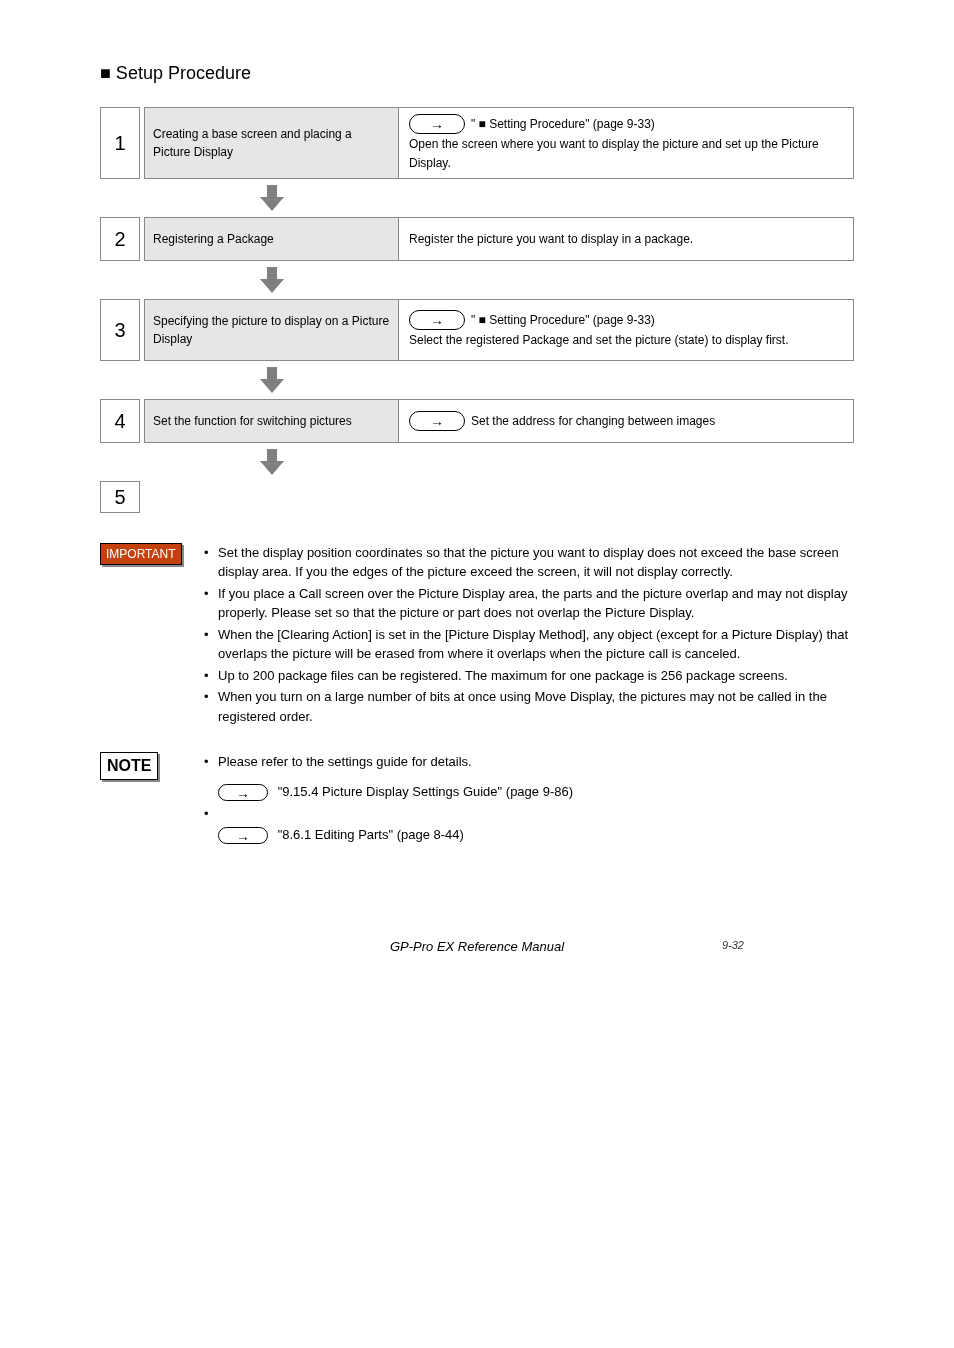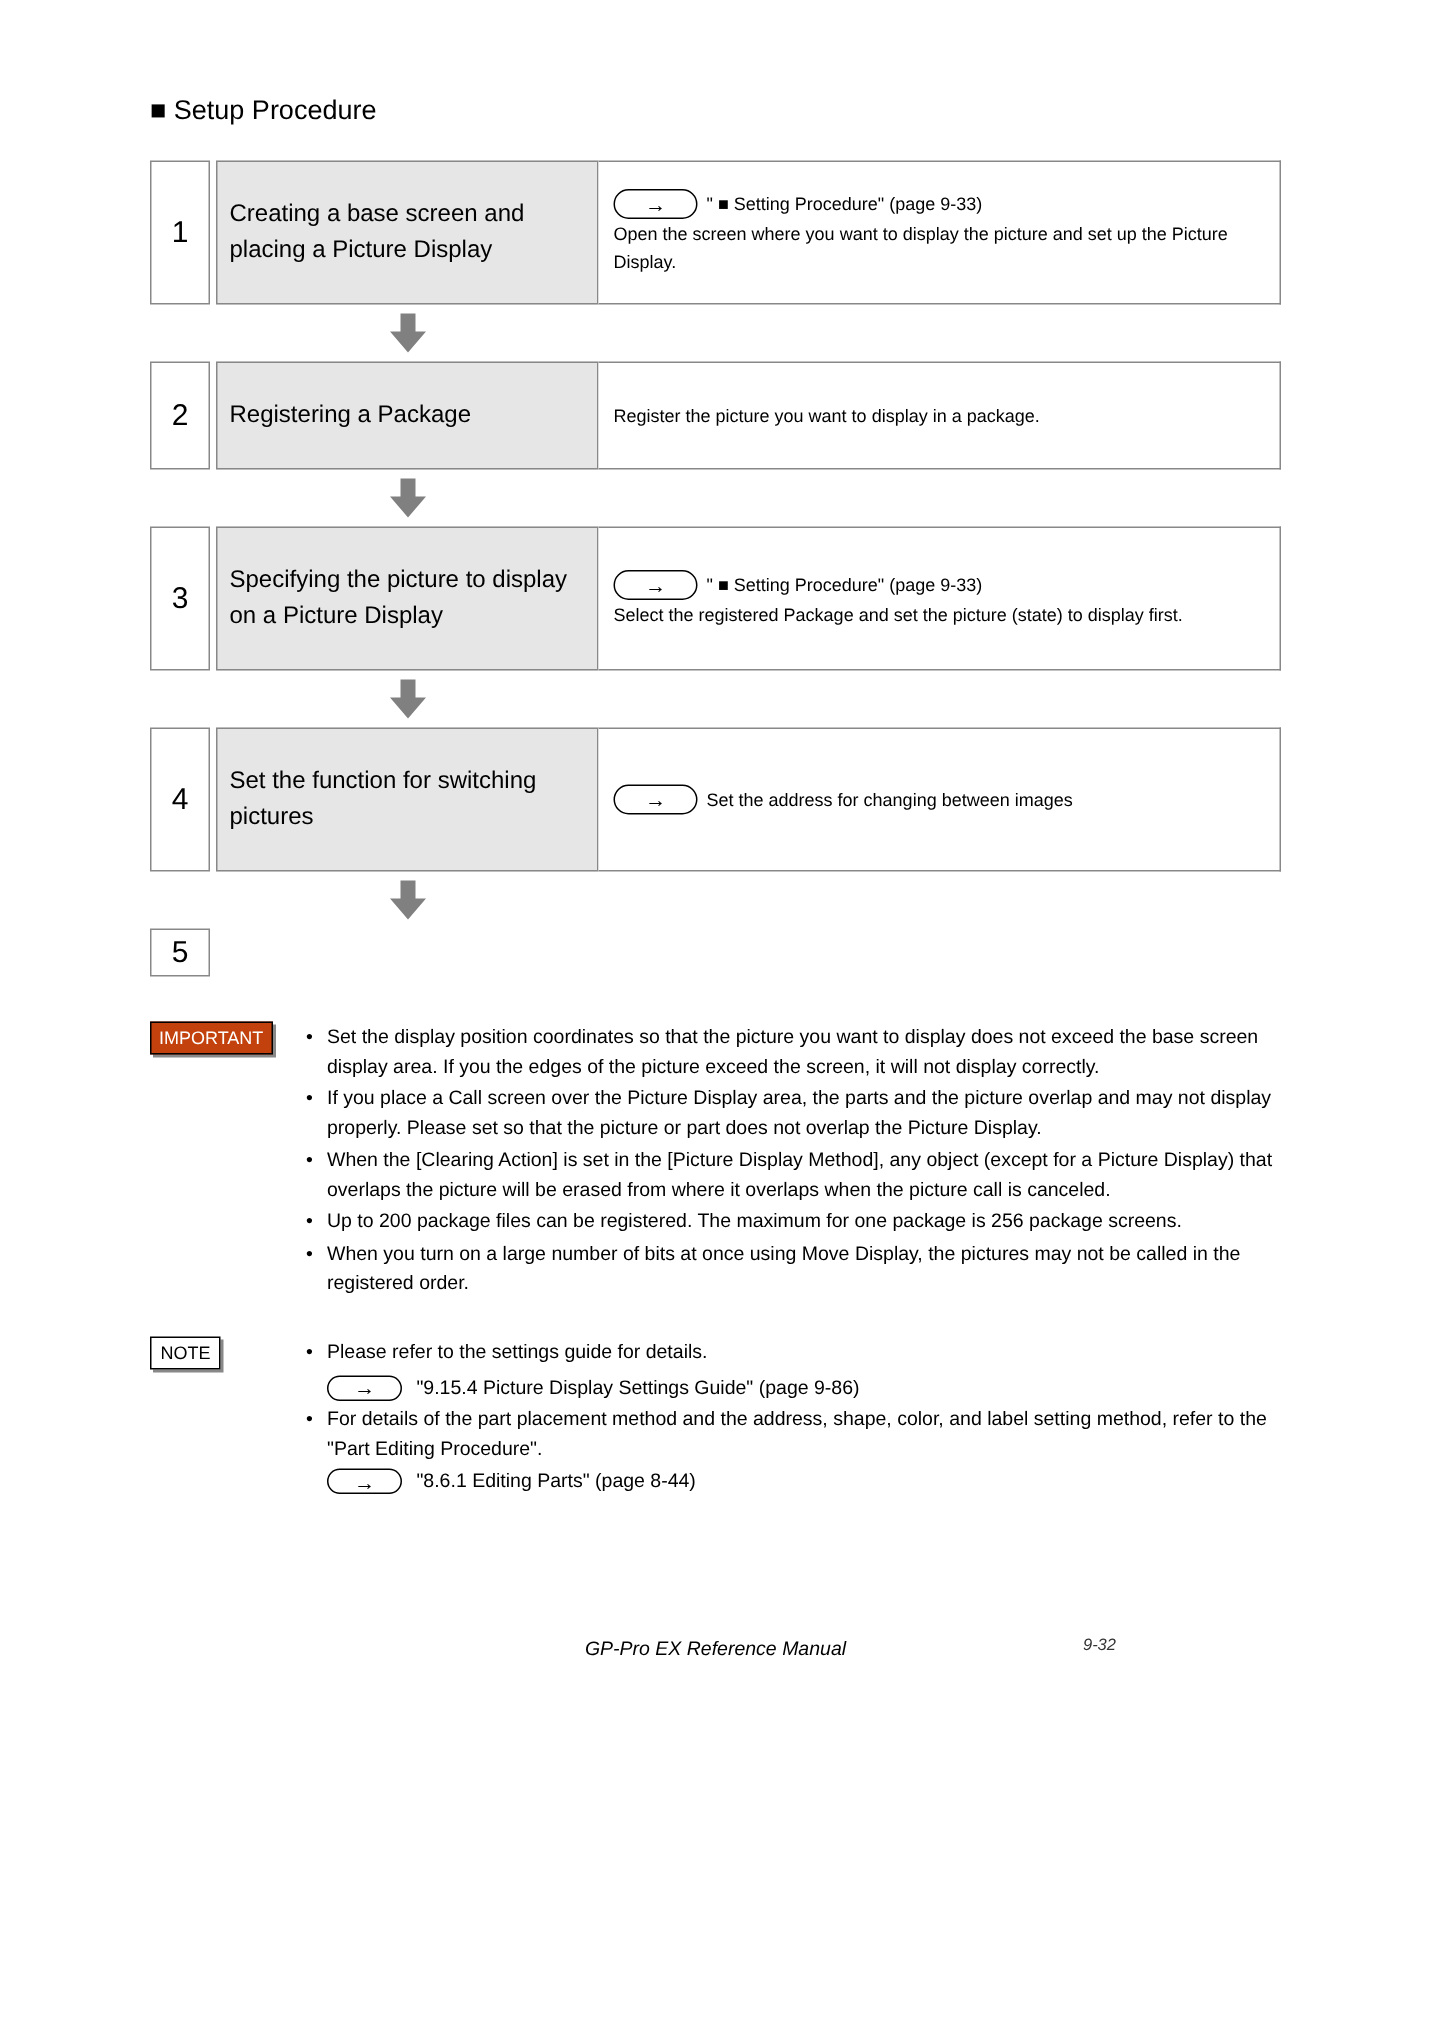--- a/index.html
+++ b/index.html
@@ -32,22 +32,22 @@
       font-family: Arial, sans-serif;
       background: #fff;
       margin-right: 4px;
     }
     .step-label-box {
       width: 255px;
       border: 1px solid #888;
       background: #e6e6e6;
       display: flex;
       align-items: center;
-      padding: 23px 8px;
-      font-size: 16px;
+      padding: 12px 8px;
+      font-size: 12px;
     }
     .step-desc-box {
       flex: 1;
       border: 1px solid #888;
       border-left: none;
       background: #fff;
       display: flex;
       align-items: center;
       padding: 6px 10px;
       font-size: 12px;
@@ -93,22 +93,22 @@
       padding: 1px 5px;
       border: 1px solid #000;
       box-shadow: 2px 2px 0 #888;
       font-weight: normal;
       letter-spacing: 0px;
     }
     .note-label {
       display: inline-block;
       background: #fff;
       color: #000;
-      font-size: 12px;
-      font-weight: normal;
+      font-size: 16px;
+      font-weight: bold;
       padding: 1px 6px;
       border: 1.5px solid #000;
       box-shadow: 2px 2px 0 #888;
     }
     .bullet-block {
       margin-top: 10px;
       margin-left: 0;
     }
     .bullet-row {
       display: flex;
@@ -262,21 +262,20 @@
   <div class="bullet-row">
     <div class="bullet-label-col"></div>
     <div class="bullet-dot"></div>
     <div class="bullet-text"><span class="capsule" style="height:17px;width:50px;">
           <span class="arrow-glyph">→</span>
         </span> <span>"9.15.4 Picture Display Settings Guide" (page 9-86)</span></div>
   </div>
   <div class="bullet-row">
     <div class="bullet-label-col"></div>
     <div class="bullet-dot">•</div>
-    <div class="bullet-text">For details of the part placement method and the address, shape, color, and label setting method, refer to the "Part Editing Procedure".</div>
   </div>
   <div class="bullet-row">
     <div class="bullet-label-col"></div>
     <div class="bullet-dot"></div>
     <div class="bullet-text"><span class="capsule" style="height:17px;width:50px;">
           <span class="arrow-glyph">→</span>
         </span> <span>"8.6.1 Editing Parts" (page 8-44)</span></div>
   </div>
 </div>
 

